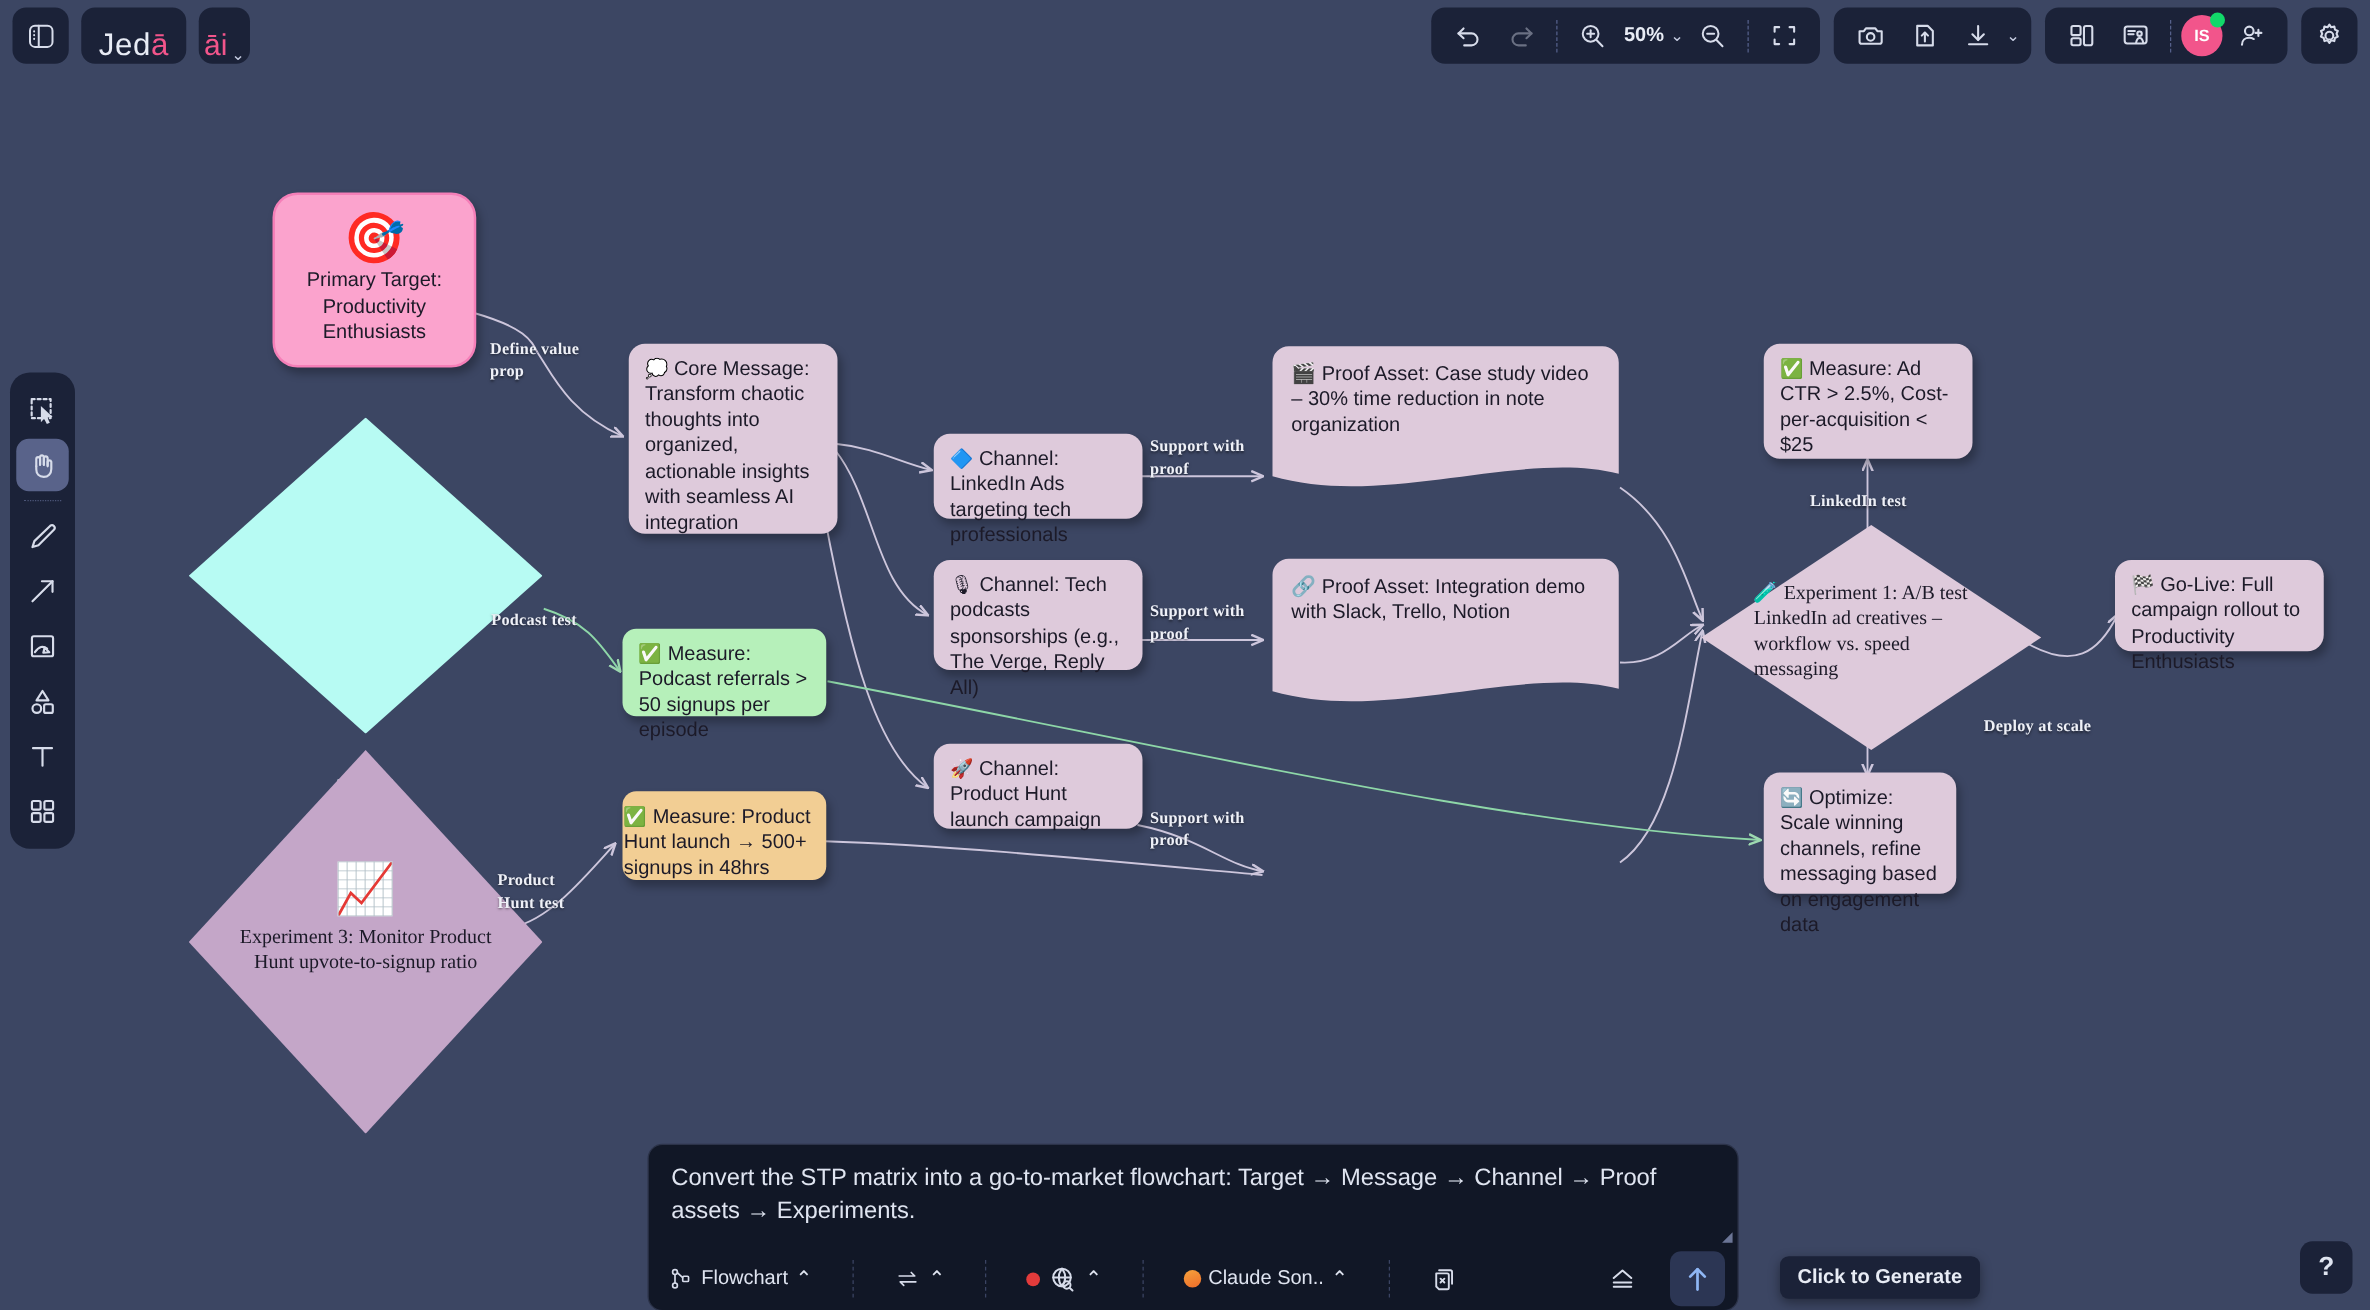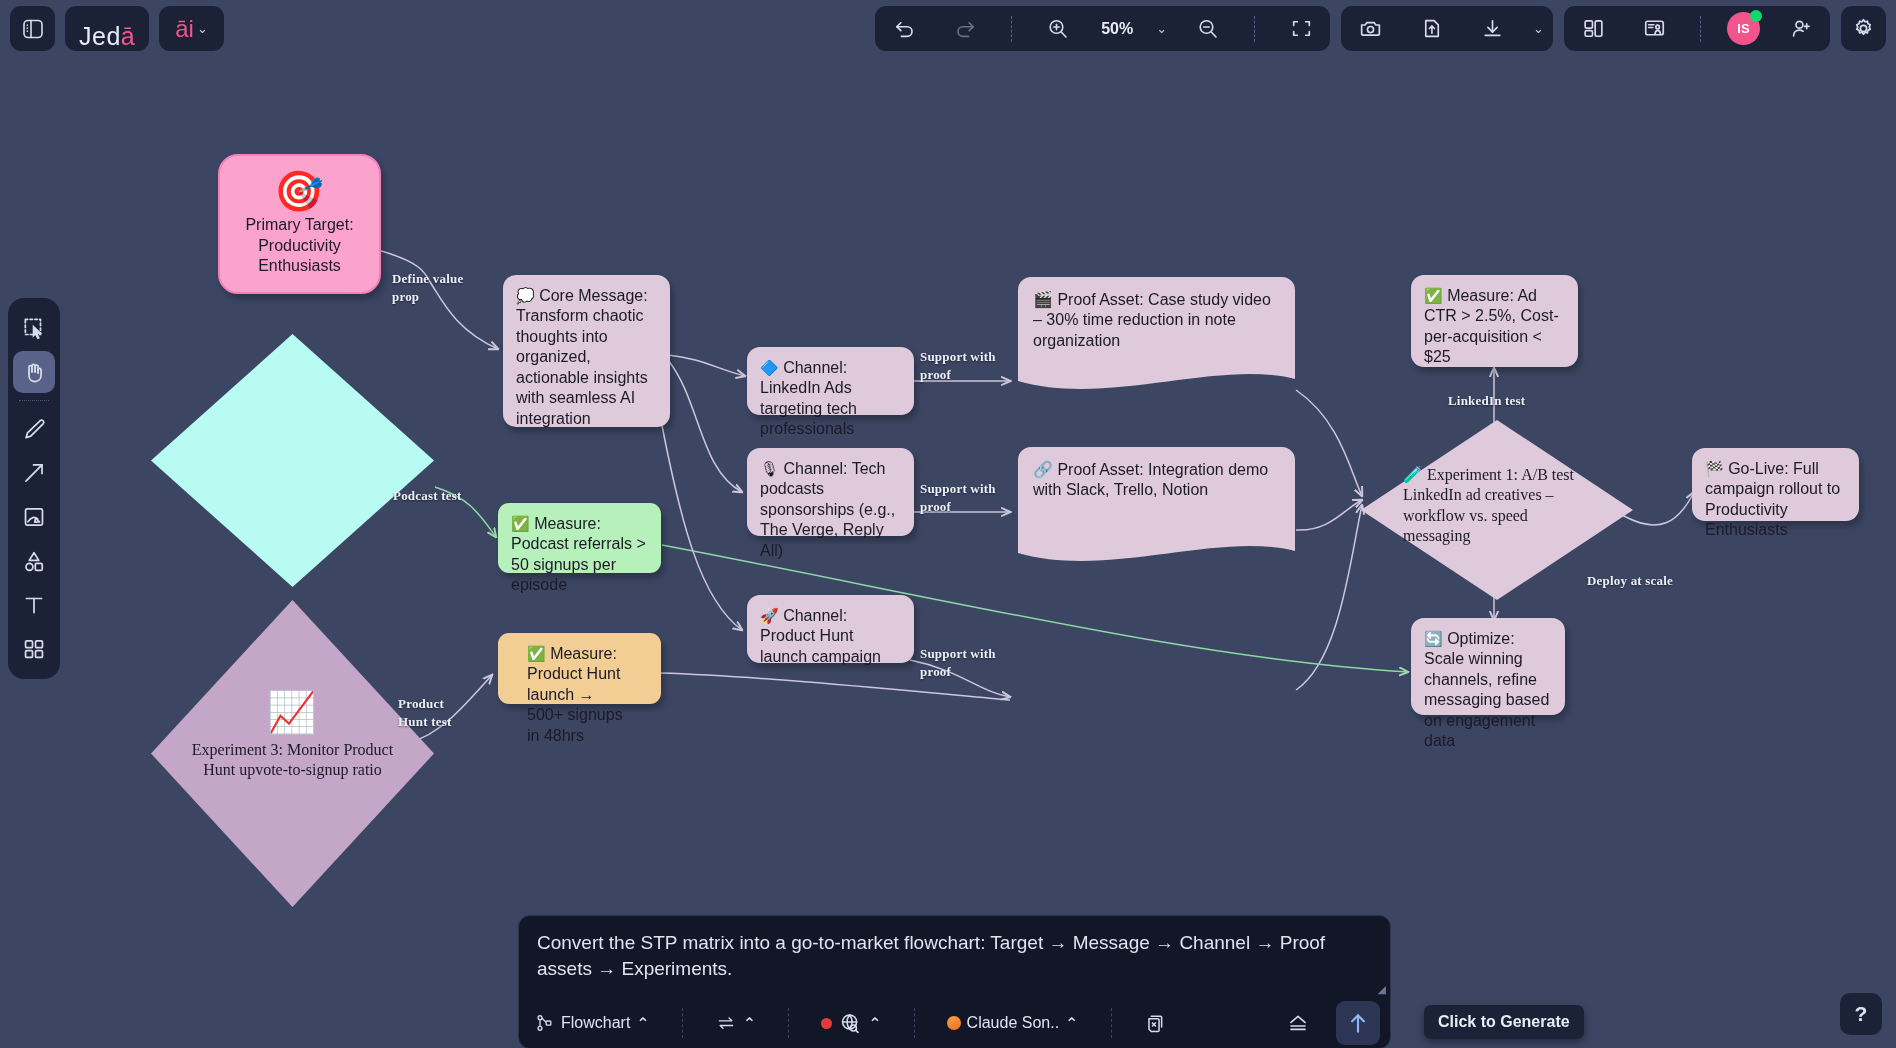--- a/index.html
+++ b/index.html
@@ -14,26 +14,26 @@
   
   .topbar { position: absolute; top: 0; left: 0; width: 1896px; height: 58px; }
   .tb-left { position: absolute; left: 10px; top: 6px; display: flex; align-items: center; gap: 10px; }
   .pill {
     background: #1b2238; border-radius: 11px; height: 45px;
     display: flex; align-items: center; justify-content: center;
   }
   .sq-btn { width: 45px; }
   .logo-pill { padding: 0 14px; font-size: 25px; letter-spacing: .5px; color: #e8ecf5; align-items: flex-end; }
   .logo-pill .accent { color: #f2558b; }
-  .ai-pill { padding: 0 16px; font-size: 24px; color: #e8ecf5; gap: 3px; }
+  .ai-pill { padding: 0 4px; font-size: 24px; color: #e8ecf5; gap: 3px; align-items: flex-end; }
   .ai-pill .accent { color: #f2558b; }
   .chev { display: inline-block; font-size: 13px; color: #c3cade; }
 
   .tb-right { position: absolute; right: 10px; top: 6px; display: flex; align-items: center; gap: 11px; }
-  .grp { background: #1b2238; border-radius: 11px; height: 45px; display: flex; align-items: center; padding: 0 9px; gap: 21px; }
+  .grp { background: #1b2238; border-radius: 11px; height: 45px; display: flex; align-items: center; padding: 0 9px; gap: 3px; }
   .ibtn { width: 40px; height: 40px; display: flex; align-items: center; justify-content: center; border-radius: 8px; cursor: pointer; }
   .ibtn.dim { opacity: .42; }
   .vsep { width: 0; border-left: 1px dashed #5a6party; border-left: 1px dashed #55608a; height: 26px; margin: 0 5px; }
   .zoomval { color: #e8ecf5; font-size: 16px; font-weight: bold; padding: 0 2px; }
   .avatar {
     position: relative; width: 33px; height: 33px; border-radius: 50%;
     background: #f2558b; color: #fff; font-size: 13px; font-weight: bold;
     display: flex; align-items: center; justify-content: center;
   }
   .avatar .dot { position: absolute; top: -2px; right: -2px; width: 12px; height: 12px; border-radius: 50%; background: #12d96a; }
@@ -381,21 +381,21 @@
       <div class="diamond mv"></div>
       <div class="dbig" style="top:92px;">📈</div>
       <div class="dlabel" style="top:140px; padding:0 38px;">Experiment 3: Monitor Product Hunt upvote-to-signup ratio</div>
     </div>
 
     <div class="node green" style="left:498px; top:503px; width:163px; height:70px; padding:11px 13px;">
       <span class="em">✅</span>
       <span>Measure: Podcast referrals &gt; 50 signups per episode</span>
     </div>
 
-    <div class="node amber" style="left:498px; top:633px; width:163px; height:71px; padding:11px 29px;">
+    <div class="node amber" style="left:498px; top:633px; width:163px; height:71px; padding:11px 1px;">
       <span class="em">✅</span>
       <span>Measure: Product Hunt launch → 500+ signups in 48hrs</span>
     </div>
 
     <div class="node rect mauve" style="left:747px; top:448px; width:167px; height:88px;">
       <span class="em">🎙</span>
       <span>Channel: Tech podcasts sponsorships (e.g., The Verge, Reply All)</span>
     </div>
 
     <div class="node rect mauve" style="left:747px; top:347px; width:167px; height:68px;">

